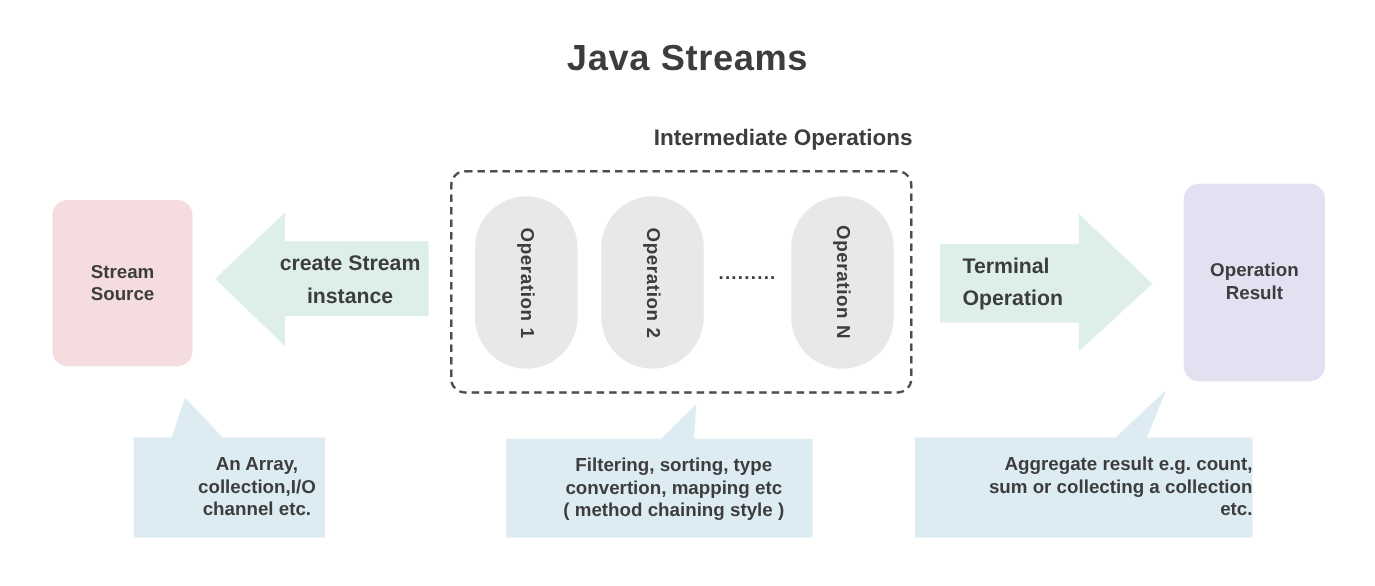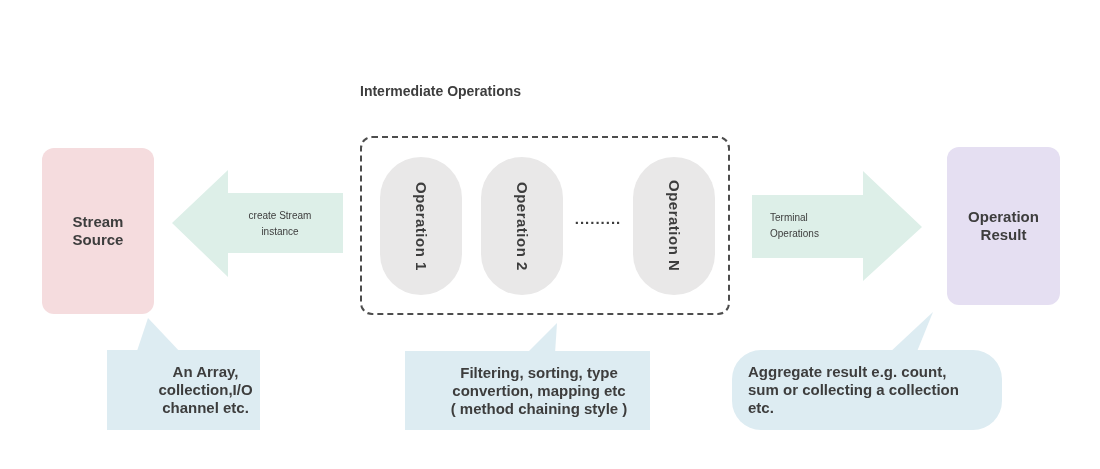--- a/index.html
+++ b/index.html
@@ -11,31 +11,31 @@
     --callout_bg:#ddecf2;
     --dashed_border:#4d4d4d;
   }
   *{margin:0;padding:0;box-sizing:border-box;}
   html,body{background:#fff;}
   body{font-family:"Liberation Sans","DejaVu Sans",sans-serif;color:var(--text,#3d3d3d);}
   .canvas{position:relative;width:1100px;height:469px;background:#ffffff;overflow:hidden;}
 
   .title{position:absolute;top:31px;left:0;width:1100px;text-align:center;
          font-size:29px;font-weight:700;letter-spacing:.5px;}
-  .subtitle{position:absolute;top:83px;left:360px;width:370px;text-align:left;
-         font-size:14px;font-weight:700;}
+  .subtitle{position:absolute;top:100px;left:360px;width:370px;text-align:right;
+         font-size:18px;font-weight:700;}
 
   .endbox{position:absolute;display:flex;align-items:center;justify-content:center;
          border-radius:12px;font-size:15px;font-weight:700;text-align:center;
          white-space:pre-line;line-height:18px;}
-  .source{left:42px;top:148px;width:112px;height:166px;background:var(--source_box_bg,#f5dcde);}
+  .source{left:42px;top:160px;width:112px;height:133px;background:var(--source_box_bg,#f5dcde);}
   .result{left:947px;top:147px;width:113px;height:158px;background:var(--result_box_bg,#e5dff2);}
 
   .arrow-svg{position:absolute;display:block;}
-  .arrow-label{position:absolute;font-size:10px;font-weight:400;line-height:16px;
+  .arrow-label{position:absolute;font-size:17px;font-weight:700;line-height:26px;
          white-space:pre-line;}
   .create-label{left:205px;top:195px;width:150px;height:58px;display:flex;
          align-items:center;justify-content:center;text-align:center;}
   .terminal-label{left:770px;top:197px;width:120px;height:58px;display:flex;
          align-items:center;justify-content:flex-start;text-align:left;}
 
   .dashed-box{position:absolute;left:360px;top:136px;width:370px;height:179px;
          border:2px dashed var(--dashed_border,#4d4d4d);border-radius:12px;background:#fff;}
   .pill{position:absolute;top:19px;width:82px;height:138px;border-radius:41px;
          background:var(--pill_bg,#e9e8e8);display:flex;align-items:center;justify-content:center;}
@@ -47,27 +47,28 @@
   .dots{position:absolute;left:205px;top:72px;width:62px;text-align:center;
         font-size:15px;font-weight:700;letter-spacing:1px;}
 
   .tails-svg{position:absolute;left:0;top:300px;width:1100px;height:60px;display:block;}
 
   .callout{position:absolute;background:var(--callout_bg,#ddecf2);
         font-size:15px;font-weight:700;line-height:18px;white-space:pre-line;
         display:flex;flex-direction:column;justify-content:center;padding-left:44px;}
   .callout-1{left:107px;top:350px;width:153px;height:80px;text-align:center;}
   .callout-2{left:405px;top:351px;width:245px;height:79px;text-align:center;padding-left:23px;}
-  .callout-3{left:732px;top:350px;width:270px;height:80px;text-align:left;padding-left:16px;border-radius:29px;}
+  .callout-3{left:732px;top:350px;width:270px;height:80px;text-align:right;padding-left:16px;}
 </style>
 </head>
 <body>
 
 <div class="canvas">
 
+  <div class="title">Java Streams</div>
   <div class="subtitle">Intermediate Operations</div>
 
   <div class="endbox source">
     <span>Stream
 Source</span>
   </div>
 
   <svg class="arrow-svg" style="left:172px;top:170px;" width="171" height="112" viewBox="0 0 171 112">
     <polygon points="0,53 56,0 56,23 171,23 171,83 56,83 56,107" fill="#ddefe8"></polygon>
   </svg>
@@ -84,21 +85,21 @@
     <div class="dots">.........</div>
     <div class="pill pill-3">
       <span>Operation N</span>
     </div>
   </div>
 
   <svg class="arrow-svg" style="left:752px;top:171px;" width="170" height="110" viewBox="0 0 170 110">
     <polygon points="0,24 111,24 111,0 170,56 111,110 111,87 0,87" fill="#ddefe8"></polygon>
   </svg>
   <div class="arrow-label terminal-label">Terminal
-Operations</div>
+Operation</div>
 
   <div class="endbox result">
     <span>Operation
 Result</span>
   </div>
 
   <svg class="tails-svg" viewBox="0 0 1100 60">
     <polygon points="148,18 136,54 182,54" fill="#ddecf2"></polygon>
     <polygon points="557,23 526,54 555,54" fill="#ddecf2"></polygon>
     <polygon points="933,12 888,54 916,54" fill="#ddecf2"></polygon>

